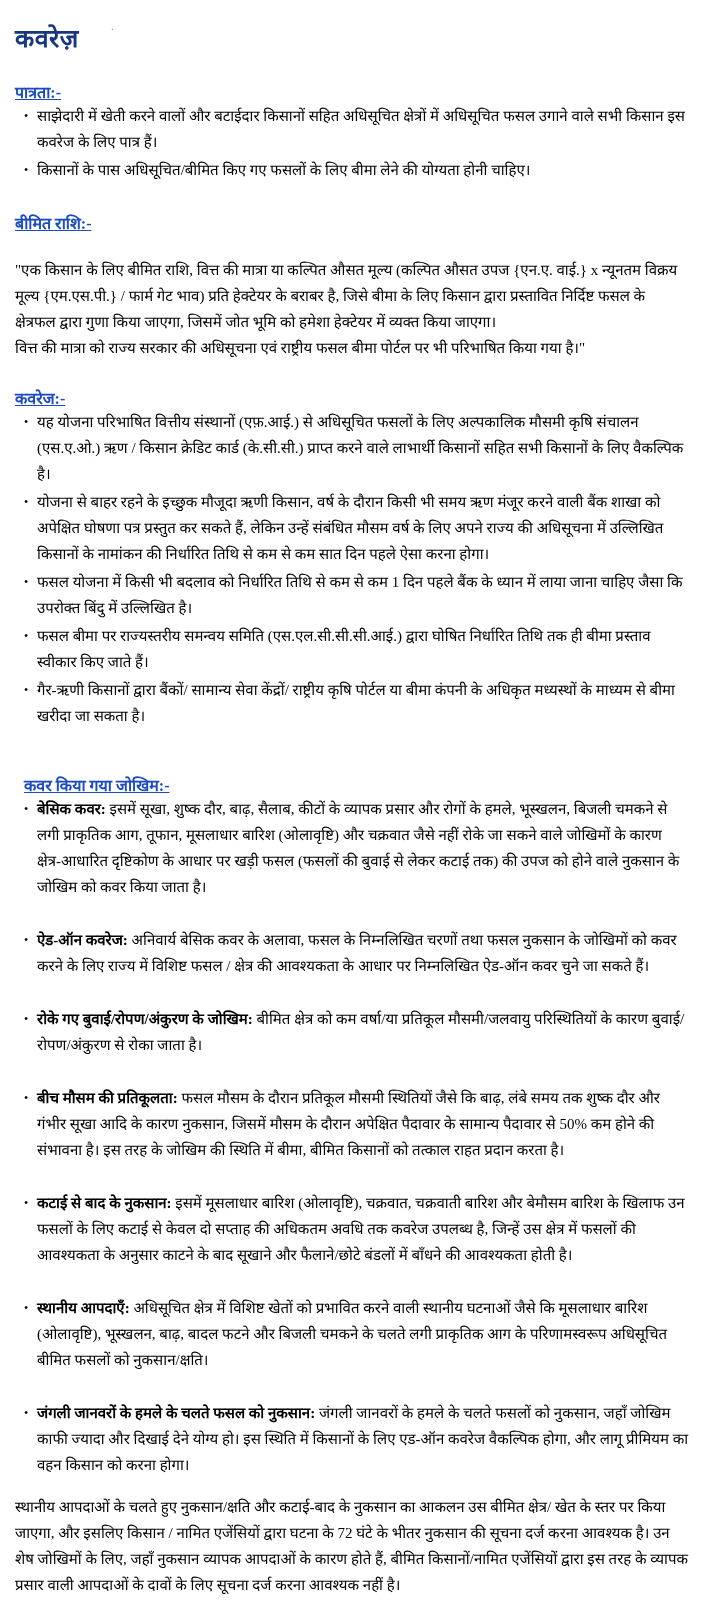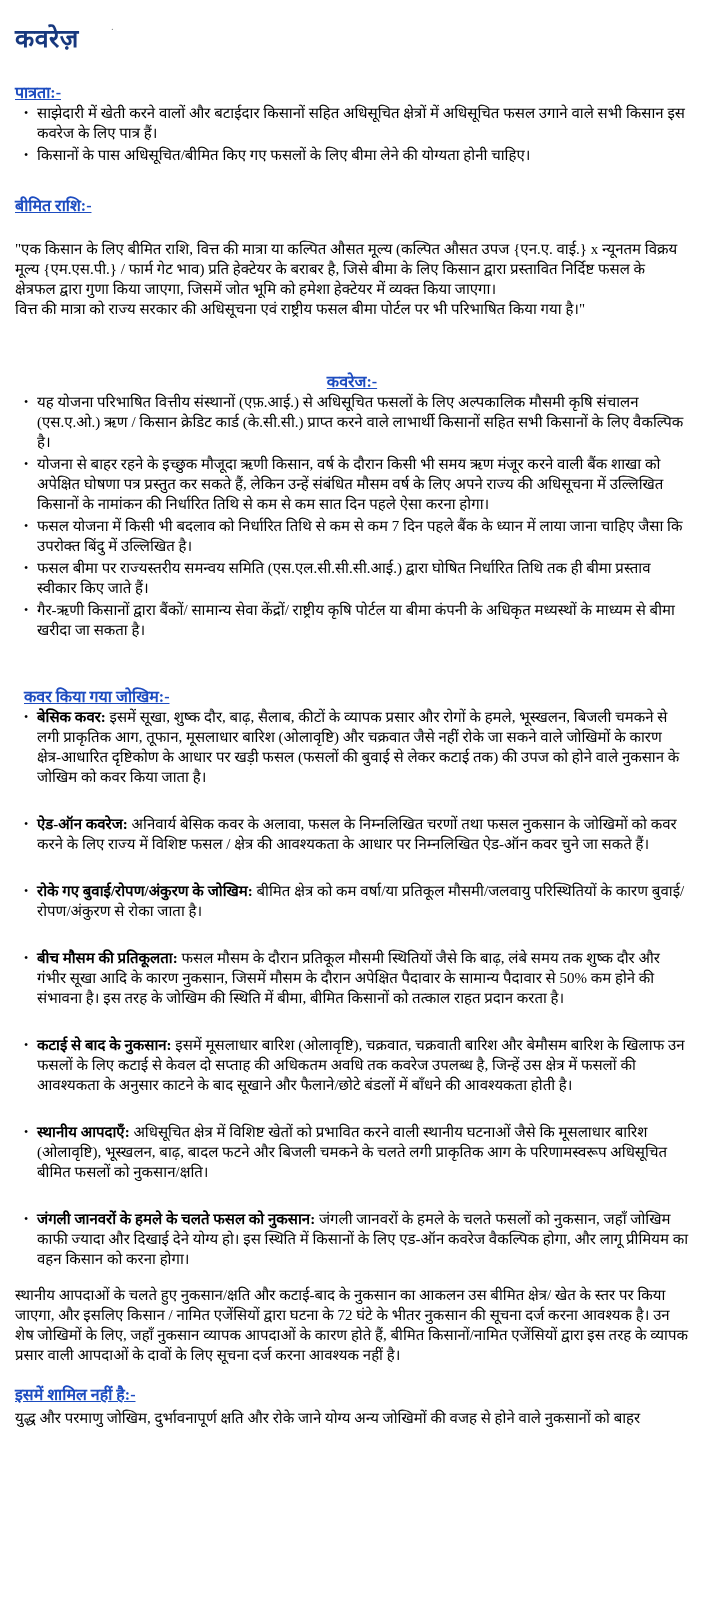--- a/index.html
+++ b/index.html
@@ -32,21 +32,21 @@
   .sec-heading {
     color: #1d4cc0;
     font-size: 16px;
     font-weight: bold;
     text-decoration: underline;
     margin: 0;
     display: inline-block;
   }
   .body-text, li, .para {
     font-size: 15px;
-    line-height: 20px;
+    line-height: 26px;
   }
   ul.doc-list {
     list-style: none;
     margin: 0;
     padding: 0 0 0 22px;
   }
   ul.doc-list li {
     position: relative;
     margin: 0 0 2px 0;
   }
@@ -61,21 +61,21 @@
   ul.doc-list.spaced li { margin-bottom: 27px; }
   ul.doc-list.spaced li:last-child { margin-bottom: 16px; }
   .lead { font-weight: bold; }
   .para { margin: 0; }
   
   .mt-title        { margin-top: 0; }
   .mt-eligibility  { margin-top: 27px; }
   .mt-list1        { margin-top: 21px; }
   .mt-suminsured   { margin-top: 29px; }
   .mt-sumpara      { margin-top: 23px; }
-  .mt-coverage     { margin-top: 51px; text-align: center; }
+  .mt-coverage     { margin-top: 26px; }
   .mt-list2        { margin-top: 23px; }
   .mt-risks        { margin-top: 45px; }
   .mt-riskslist    { margin-top: 25px; }
   .mt-assess       { margin-top: 13px; }
   .mt-exclusions   { margin-top: 18px; }
   .mt-exclpara     { margin-top: 3px; }
 </style>
 </head>
 <body>
 
@@ -100,21 +100,21 @@
     <p class="para">"एक किसान के लिए बीमित राशि, वित्त की मात्रा या कल्पित औसत मूल्य (कल्पित औसत उपज {एन.ए. वाई.} x न्यूनतम विक्रय मूल्य {एम.एस.पी.} / फार्म गेट भाव) प्रति हेक्टेयर के बराबर है, जिसे बीमा के लिए किसान द्वारा प्रस्तावित निर्दिष्ट फसल के क्षेत्रफल द्वारा गुणा किया जाएगा, जिसमें जोत भूमि को हमेशा हेक्टेयर में व्यक्त किया जाएगा।</p>
     <p class="para">वित्त की मात्रा को राज्य सरकार की अधिसूचना एवं राष्ट्रीय फसल बीमा पोर्टल पर भी परिभाषित किया गया है।"</p>
   </div>
 
   <div class="mt-coverage">
     <h2 class="sec-heading">कवरेज:-</h2>
   </div>
   <ul class="doc-list mt-list2">
     <li>यह योजना परिभाषित वित्तीय संस्थानों (एफ़.आई.) से अधिसूचित फसलों के लिए अल्पकालिक मौसमी कृषि संचालन (एस.ए.ओ.) ऋण / किसान क्रेडिट कार्ड (के.सी.सी.) प्राप्त करने वाले लाभार्थी किसानों सहित सभी किसानों के लिए वैकल्पिक है।</li>
     <li>योजना से बाहर रहने के इच्छुक मौजूदा ऋणी किसान, वर्ष के दौरान किसी भी समय ऋण मंजूर करने वाली बैंक शाखा को अपेक्षित घोषणा पत्र प्रस्तुत कर सकते हैं, लेकिन उन्हें संबंधित मौसम वर्ष के लिए अपने राज्य की अधिसूचना में उल्लिखित किसानों के नामांकन की निर्धारित तिथि से कम से कम सात दिन पहले ऐसा करना होगा।</li>
-    <li>फसल योजना में किसी भी बदलाव को निर्धारित तिथि से कम से कम 7 दिन पहले बैंक के ध्यान में लाया जाना चाहिए जैसा कि उपरोक्त बिंदु में उल्लिखित है।</li>
+    <li>फसल योजना में किसी भी बदलाव को निर्धारित तिथि से कम से कम 1 दिन पहले बैंक के ध्यान में लाया जाना चाहिए जैसा कि उपरोक्त बिंदु में उल्लिखित है।</li>
     <li>फसल बीमा पर राज्यस्तरीय समन्वय समिति (एस.एल.सी.सी.सी.आई.) द्वारा घोषित निर्धारित तिथि तक ही बीमा प्रस्ताव स्वीकार किए जाते हैं।</li>
     <li>गैर-ऋणी किसानों द्वारा बैंकों/ सामान्य सेवा केंद्रों/ राष्ट्रीय कृषि पोर्टल या बीमा कंपनी के अधिकृत मध्यस्थों के माध्यम से बीमा खरीदा जा सकता है।</li>
   </ul>
 
   <div class="mt-risks" style="padding-left:9px;">
     <h2 class="sec-heading">कवर किया गया जोखिम:-</h2>
   </div>
   <ul class="doc-list spaced mt-riskslist">
     <li><span class="lead">बेसिक कवर:</span> <span>इसमें सूखा, शुष्क दौर, बाढ़, सैलाब, कीटों के व्यापक प्रसार और रोगों के हमले, भूस्खलन, बिजली चमकने से लगी प्राकृतिक आग, तूफान, मूसलाधार बारिश (ओलावृष्टि) और चक्रवात जैसे नहीं रोके जा सकने वाले जोखिमों के कारण क्षेत्र-आधारित दृष्टिकोण के आधार पर खड़ी फसल (फसलों की बुवाई से लेकर कटाई तक) की उपज को होने वाले नुकसान के जोखिम को कवर किया जाता है।</span></li>
     <li><span class="lead">ऐड-ऑन कवरेज:</span> <span>अनिवार्य बेसिक कवर के अलावा, फसल के निम्नलिखित चरणों तथा फसल नुकसान के जोखिमों को कवर करने के लिए राज्य में विशिष्ट फसल / क्षेत्र  की आवश्यकता के आधार पर निम्नलिखित ऐड-ऑन कवर चुने जा सकते हैं।</span></li>

